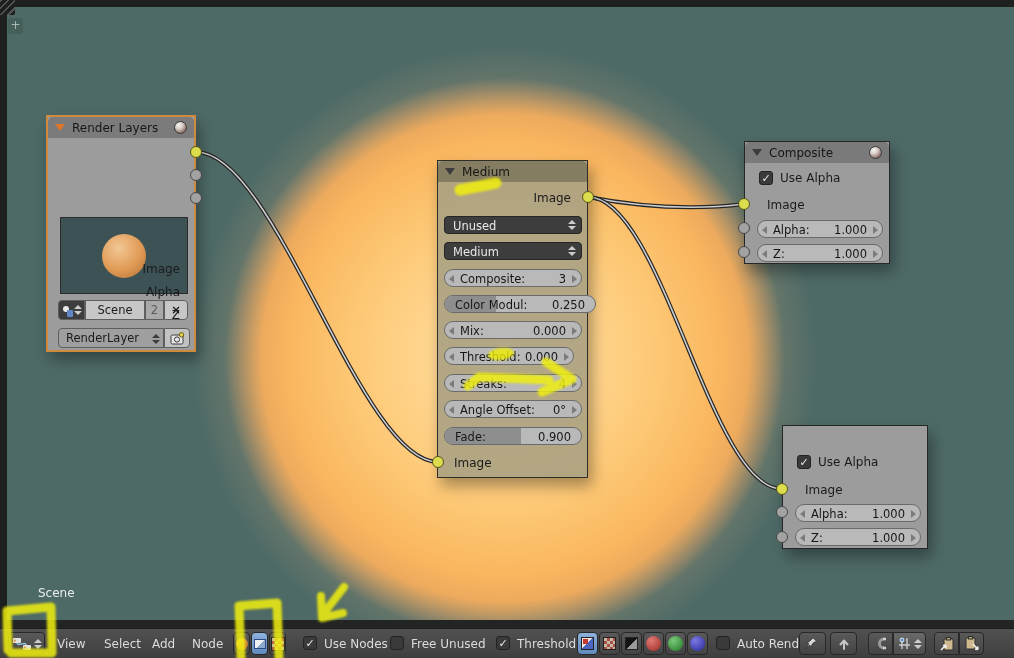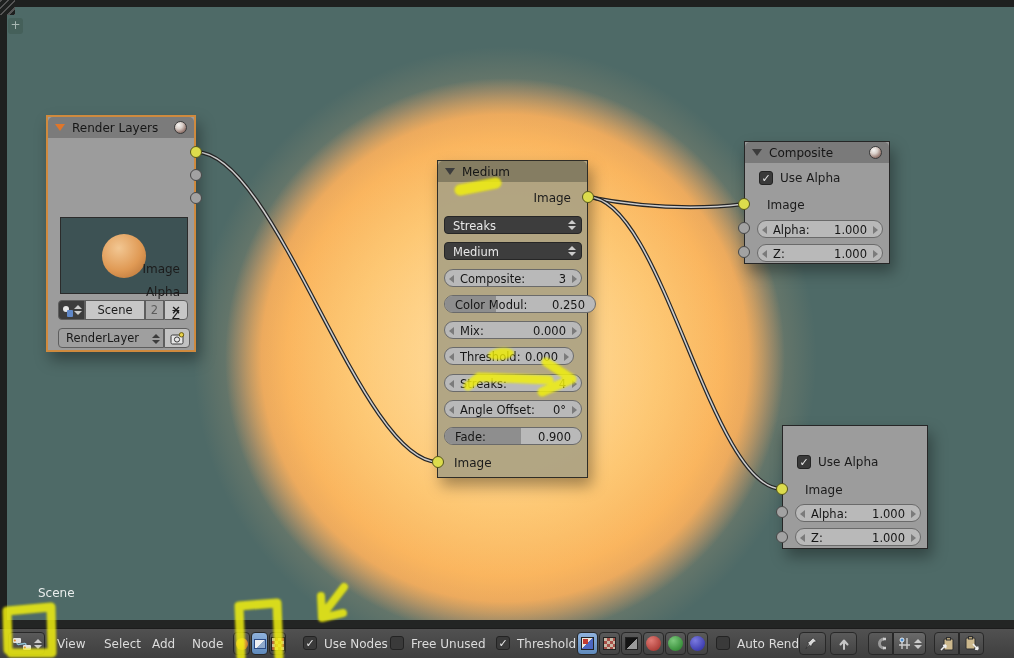--- a/index.html
+++ b/index.html
@@ -159,21 +159,21 @@
   <div class="socket sock-g" style="left:190px;top:169px;"></div>
   <div class="socket sock-g" style="left:190px;top:192px;"></div>
 
   <div class="node n-glare">
     <div class="nhead">
       <span class="tri"></span>
       <span class="ntitle">Medium</span>
     </div>
     <div class="socklabel" style="right:16px;top:30px;">Image</div>
     <div class="dd" style="left:6px;top:55px;width:138px;">
-      <span>Streaks</span>
+      <span>Unused</span>
       <span class="updn">
           <i class="u"></i>
           <i class="d"></i>
         </span>
     </div>
     <div class="dd" style="left:6px;top:81px;width:138px;">
       <span>Medium</span>
       <span class="updn">
           <i class="u"></i>
           <i class="d"></i>

